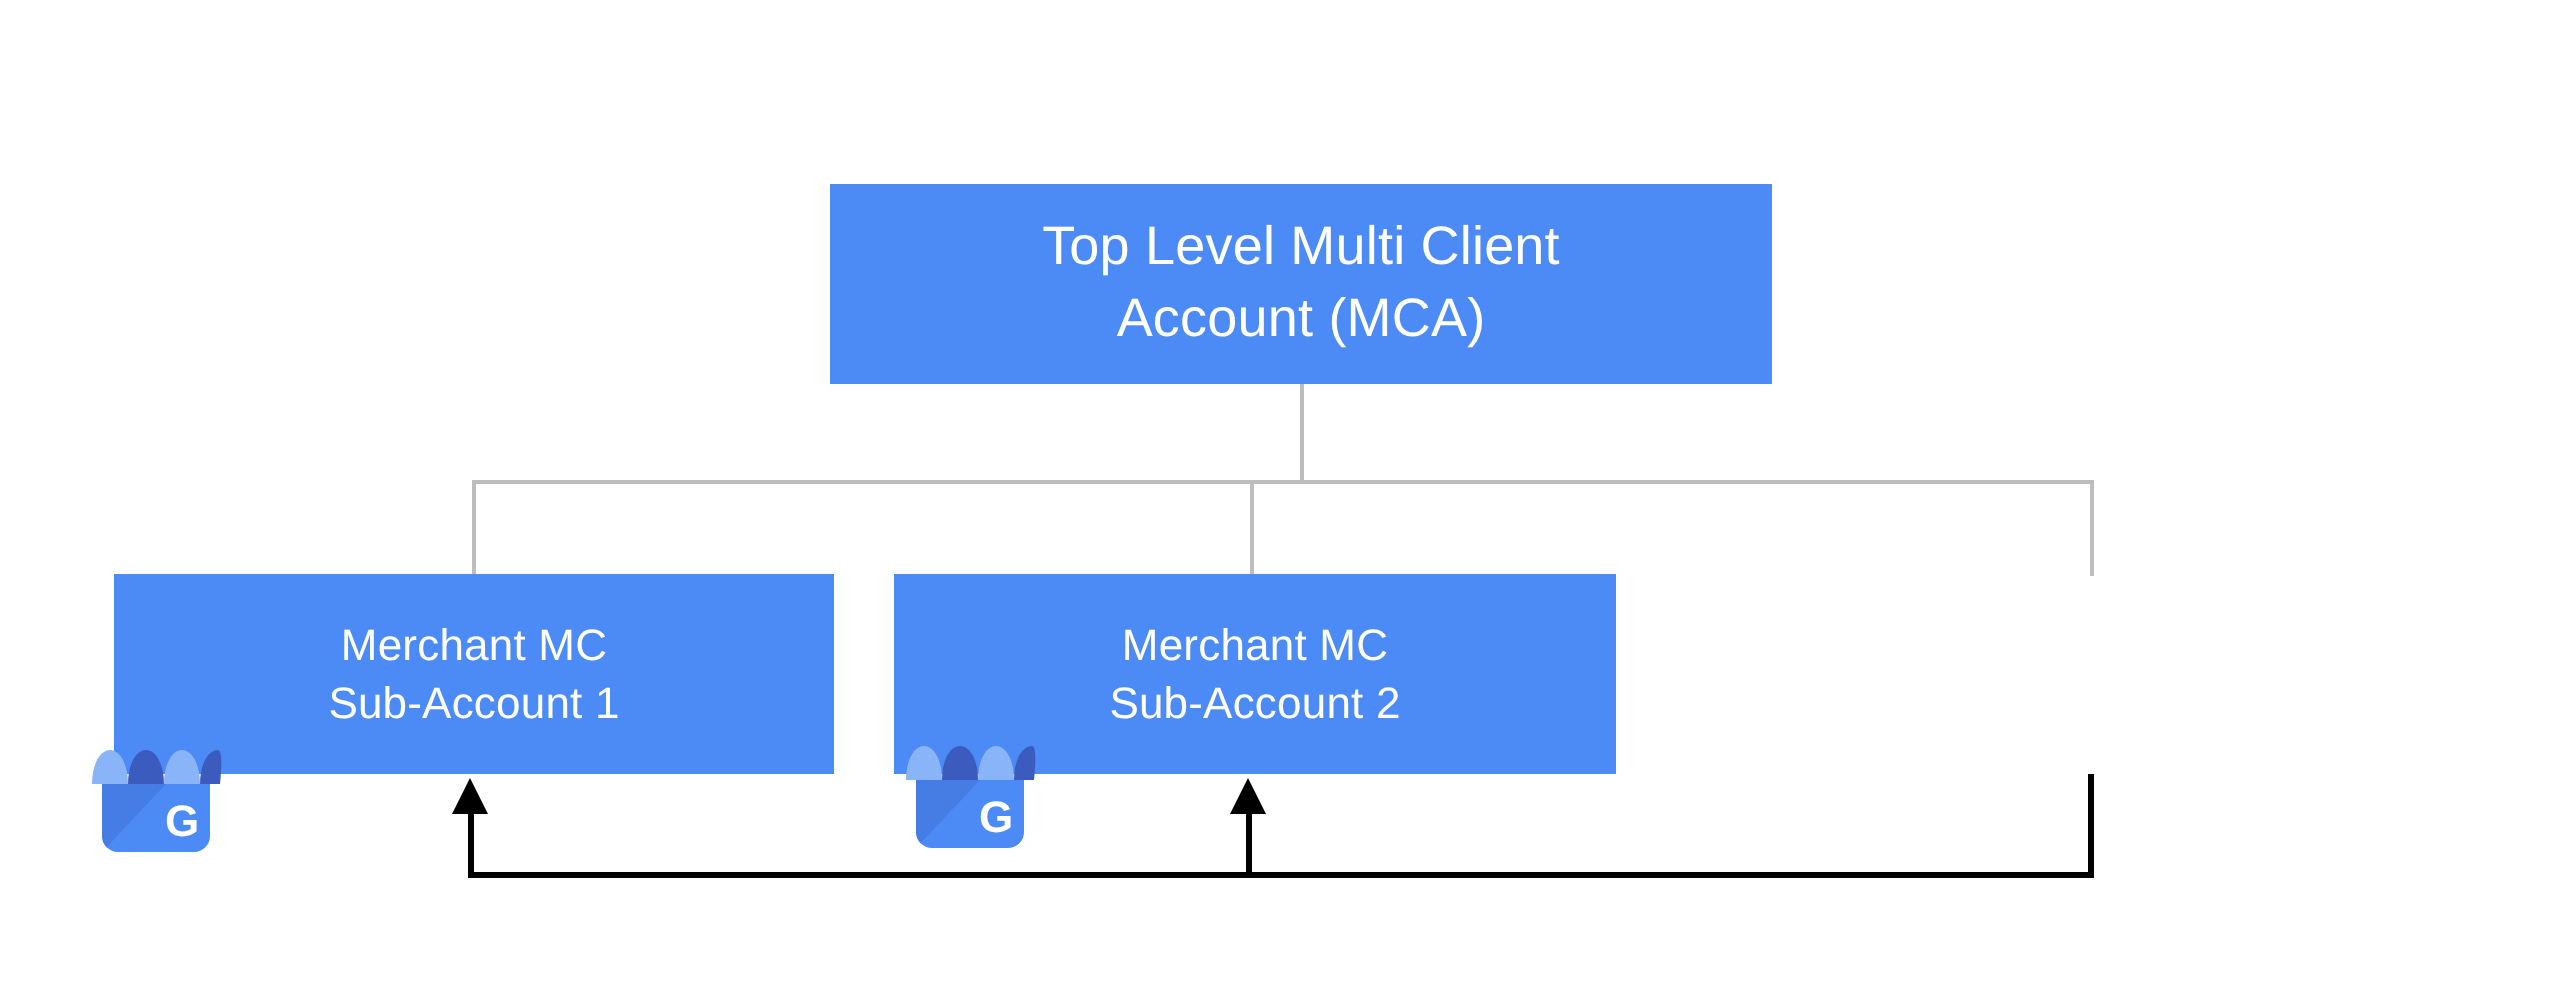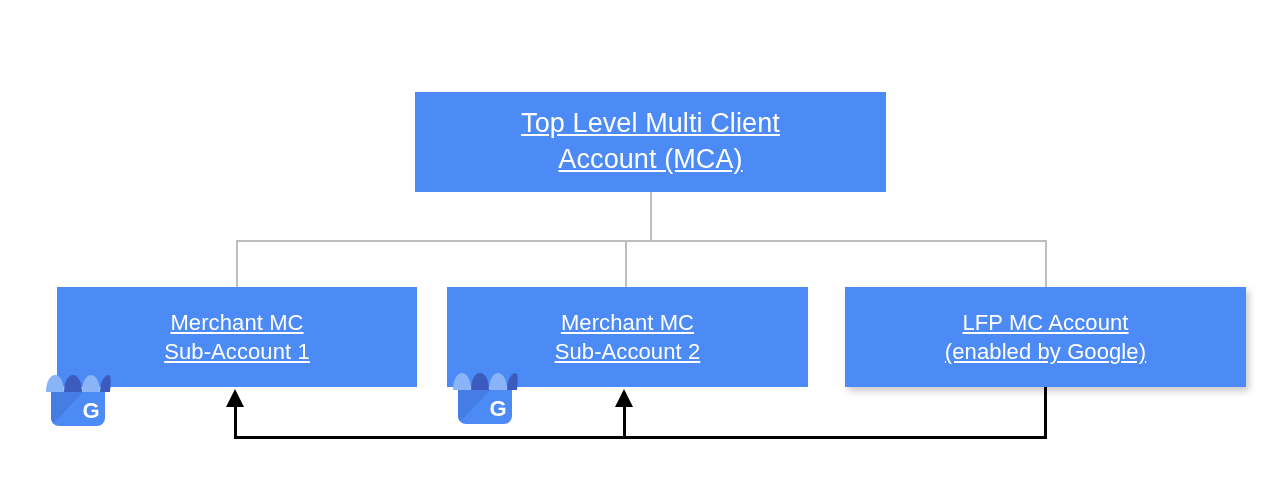--- a/index.html
+++ b/index.html
@@ -22,21 +22,20 @@
     position: absolute;
     background: #4c8bf5;
     color: #ffffff;
     display: flex;
     align-items: center;
     justify-content: center;
     text-align: center;
     line-height: 1.33;
     box-sizing: border-box;
     letter-spacing: 0.1px;
-    text-decoration: underline;
   }
   .node-label {
     white-space: pre-line;
     display: block;
     width: 100%;
   }
   #node-mca {
     left: 415px;
     top: 92px;
     width: 471px;
@@ -132,24 +131,20 @@
   <div class="node" id="node-sub1">
     <span class="node-label">Merchant MC
 Sub-Account 1</span>
   </div>
 
   <div class="node" id="node-sub2">
     <span class="node-label">Merchant MC
 Sub-Account 2</span>
   </div>
 
-  <div class="node" id="node-lfp">
-    <span class="node-label">LFP MC Account
-(enabled by Google)</span>
-  </div>
 
   <div class="black-line bv" id="fb-down"></div>
   <div class="black-line bh" id="fb-across"></div>
   <div class="black-line bv" id="fb-up-1"></div>
   <div class="black-line bv" id="fb-up-2"></div>
   <div class="arrowhead" id="arrowhead-1"></div>
   <div class="arrowhead" id="arrowhead-2"></div>
 
   <div class="gbp-icon" id="gbp-icon-1">
     <svg viewBox="0 0 74 74" width="74" height="74" xmlns="http://www.w3.org/2000/svg">

